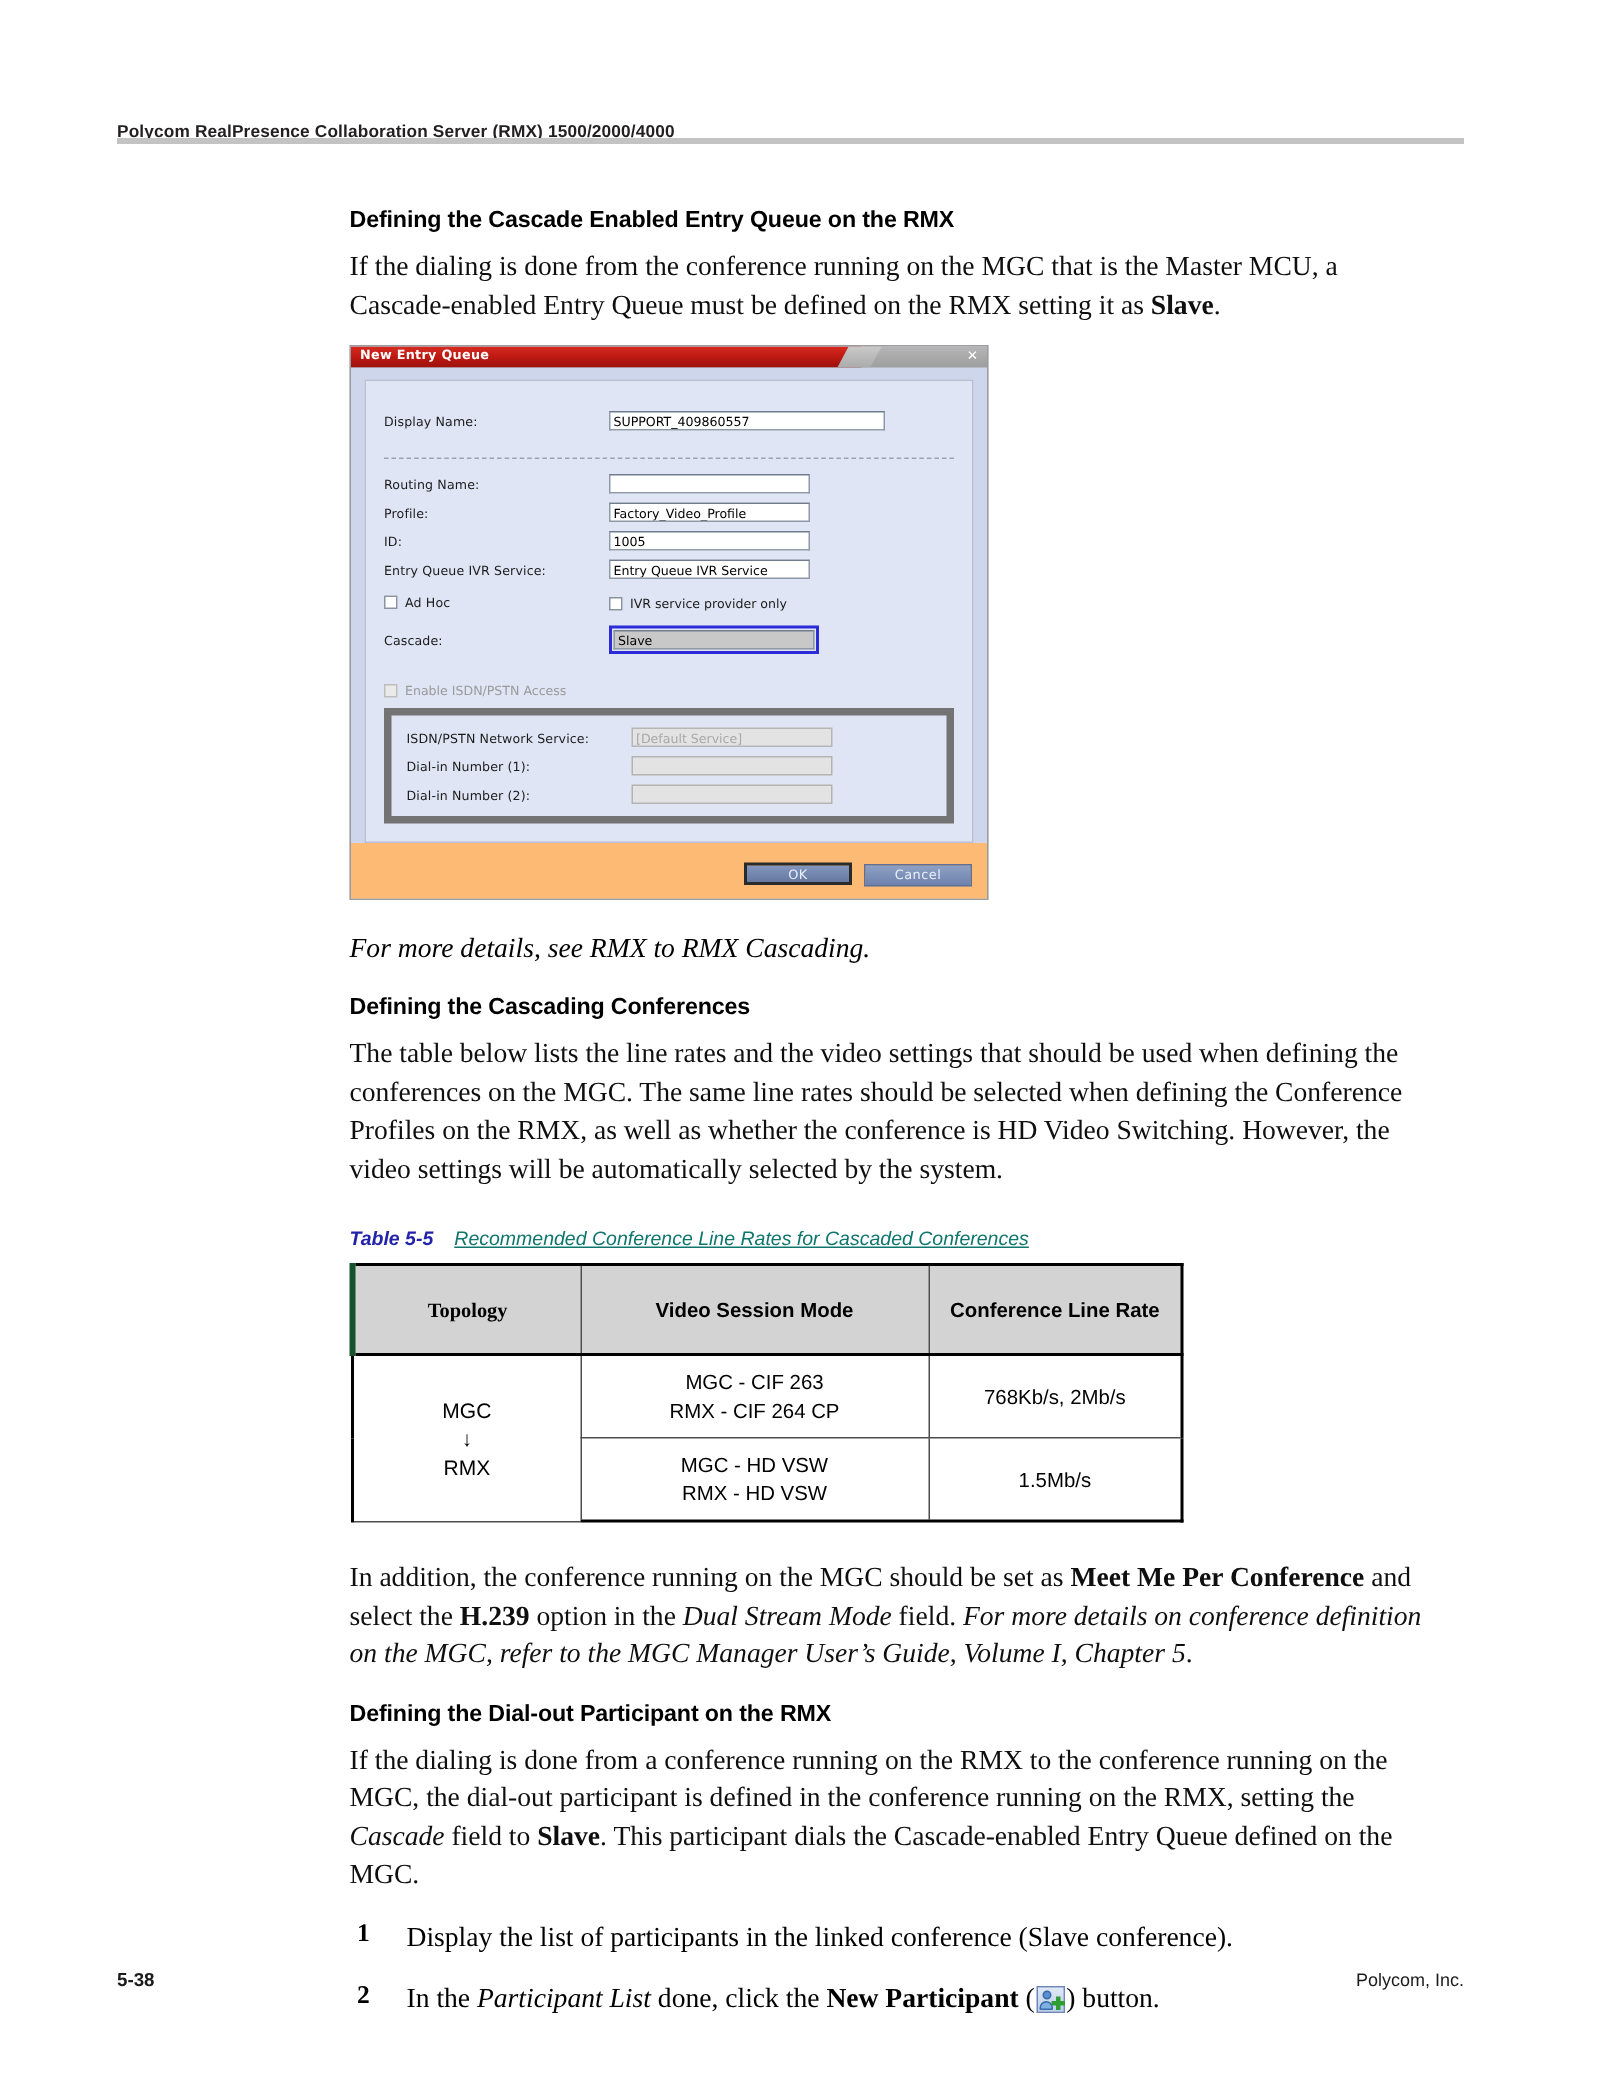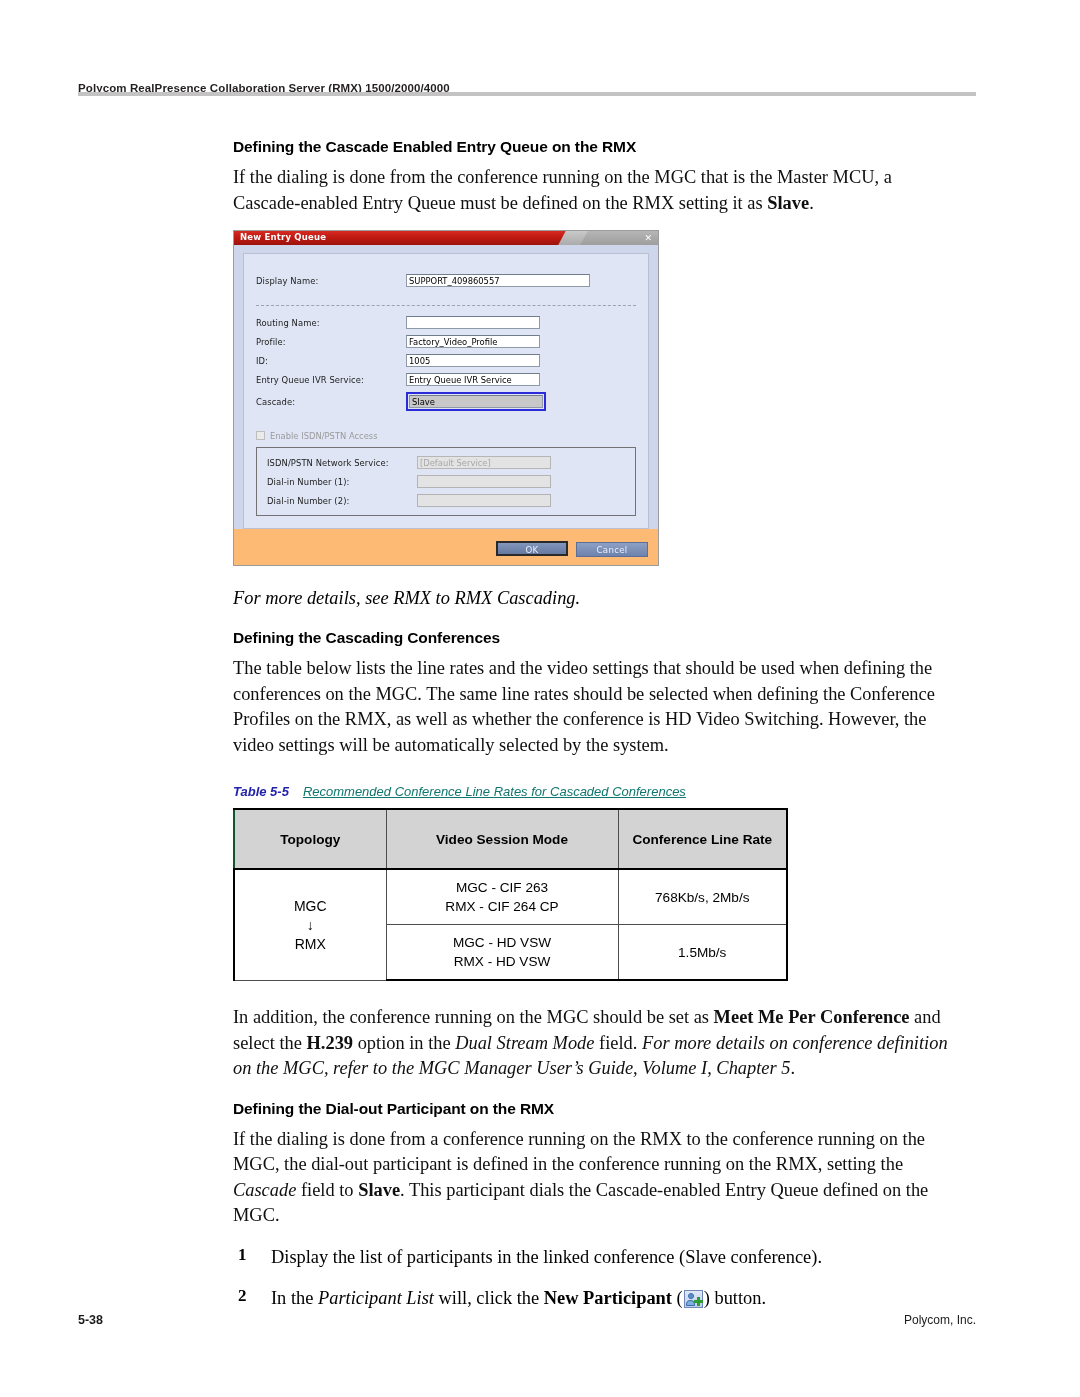--- a/index.html
+++ b/index.html
@@ -231,21 +231,21 @@
   }
   .chk-label.dim { color: #9a9a9a; }
 
   .dashed-sep {
     border-top: 1px dashed #9aa3b5;
     margin: 9px 0 10px 0;
     height: 0;
   }
 
   .isdn-group {
-    border: 1px solid #737373;
+    border: 5px solid #737373;
     padding: 8px 10px 6px 10px;
     margin-top: 3px;
   }
 
   .dlg-footer {
     padding: 9px 10px 8px 0;
     text-align: right;
     background: #fdba74;
   }
   .dbtn {
@@ -300,21 +300,21 @@
     font-size: 13.6px;
     color: #000;
   }
   table.rates thead th {
     background: #d3d3d3;
     font-weight: 700;
     height: 56px;
     border-bottom: 2px solid #000;
     line-height: 17px;
   }
-  table.rates thead th:first-child { border-left: 2px solid #14532d; }
+  table.rates thead th:first-child { border-left: 4px solid #14532d; font-family: Liberation Serif, serif; }
   table.rates thead th:last-child { border-right: 2px solid #000; }
   table.rates thead tr th { border-top: 2px solid #000; }
   table.rates td {
     height: 52px;
     background: #fff;
     font-weight: 400;
     line-height: 19px;
   }
   table.rates td.topology {
     border-left: 2px solid #000;
@@ -450,20 +450,24 @@
             <div class="fld-row">
               <div class="fld-label">ID:</div>
               <div class="txtbox mid">1005</div>
             </div>
 
             <div class="fld-row">
               <div class="fld-label">Entry Queue IVR Service:</div>
               <div class="combo">Entry Queue IVR Service</div>
             </div>
 
+            <div class="fld-row">
+              <div class="fld-label"><span class="chk"></span><span class="chk-label">Ad Hoc</span></div>
+              <div><span class="chk"></span><span class="chk-label">IVR service provider only</span></div>
+            </div>
 
             <div class="fld-row" style="margin-bottom:12px;">
               <div class="fld-label">Cascade:</div>
               <div class="cascade-hl">
                 <div class="combo greybg">Slave</div>
               </div>
             </div>
 
             <div style="margin:14px 0 3px 0;">
               <span class="chk dim"></span><span class="chk-label dim">Enable ISDN/PSTN Access</span>
@@ -554,21 +558,21 @@
     <h2 class="section-heading">Defining the Dial-out Participant on the RMX</h2>
     <p class="body-text"><span>If the dialing is done from a conference running on the RMX to the conference running on the MGC, the dial-out participant is defined in the conference running on the RMX, setting the </span><span class="ital">Cascade</span><span> field to </span><span class="bold">Slave</span><span>. This participant dials the Cascade-enabled Entry Queue defined on the MGC.</span></p>
 
     <div class="num-item">
       <div class="num-idx">1</div>
       <div class="num-txt">Display the list of participants in the linked conference (Slave conference).</div>
     </div>
 
     <div class="num-item">
       <div class="num-idx">2</div>
-      <div class="num-txt"><span>In the </span><span class="ital">Participant List</span><span> will, click the </span><span class="bold">New Participant</span><span> (</span><span class="np-icon"><span class="head"></span><span class="body"></span><span class="plus-v"></span><span class="plus-h"></span></span><span>) button.</span></div>
+      <div class="num-txt"><span>In the </span><span class="ital">Participant List</span><span> done, click the </span><span class="bold">New Participant</span><span> (</span><span class="np-icon"><span class="head"></span><span class="body"></span><span class="plus-v"></span><span class="plus-h"></span></span><span>) button.</span></div>
     </div>
 
   </div>
 
   <div class="footer">
     <span>5-38</span>
     <span class="right">Polycom, Inc.</span>
   </div>
 
 </div>

